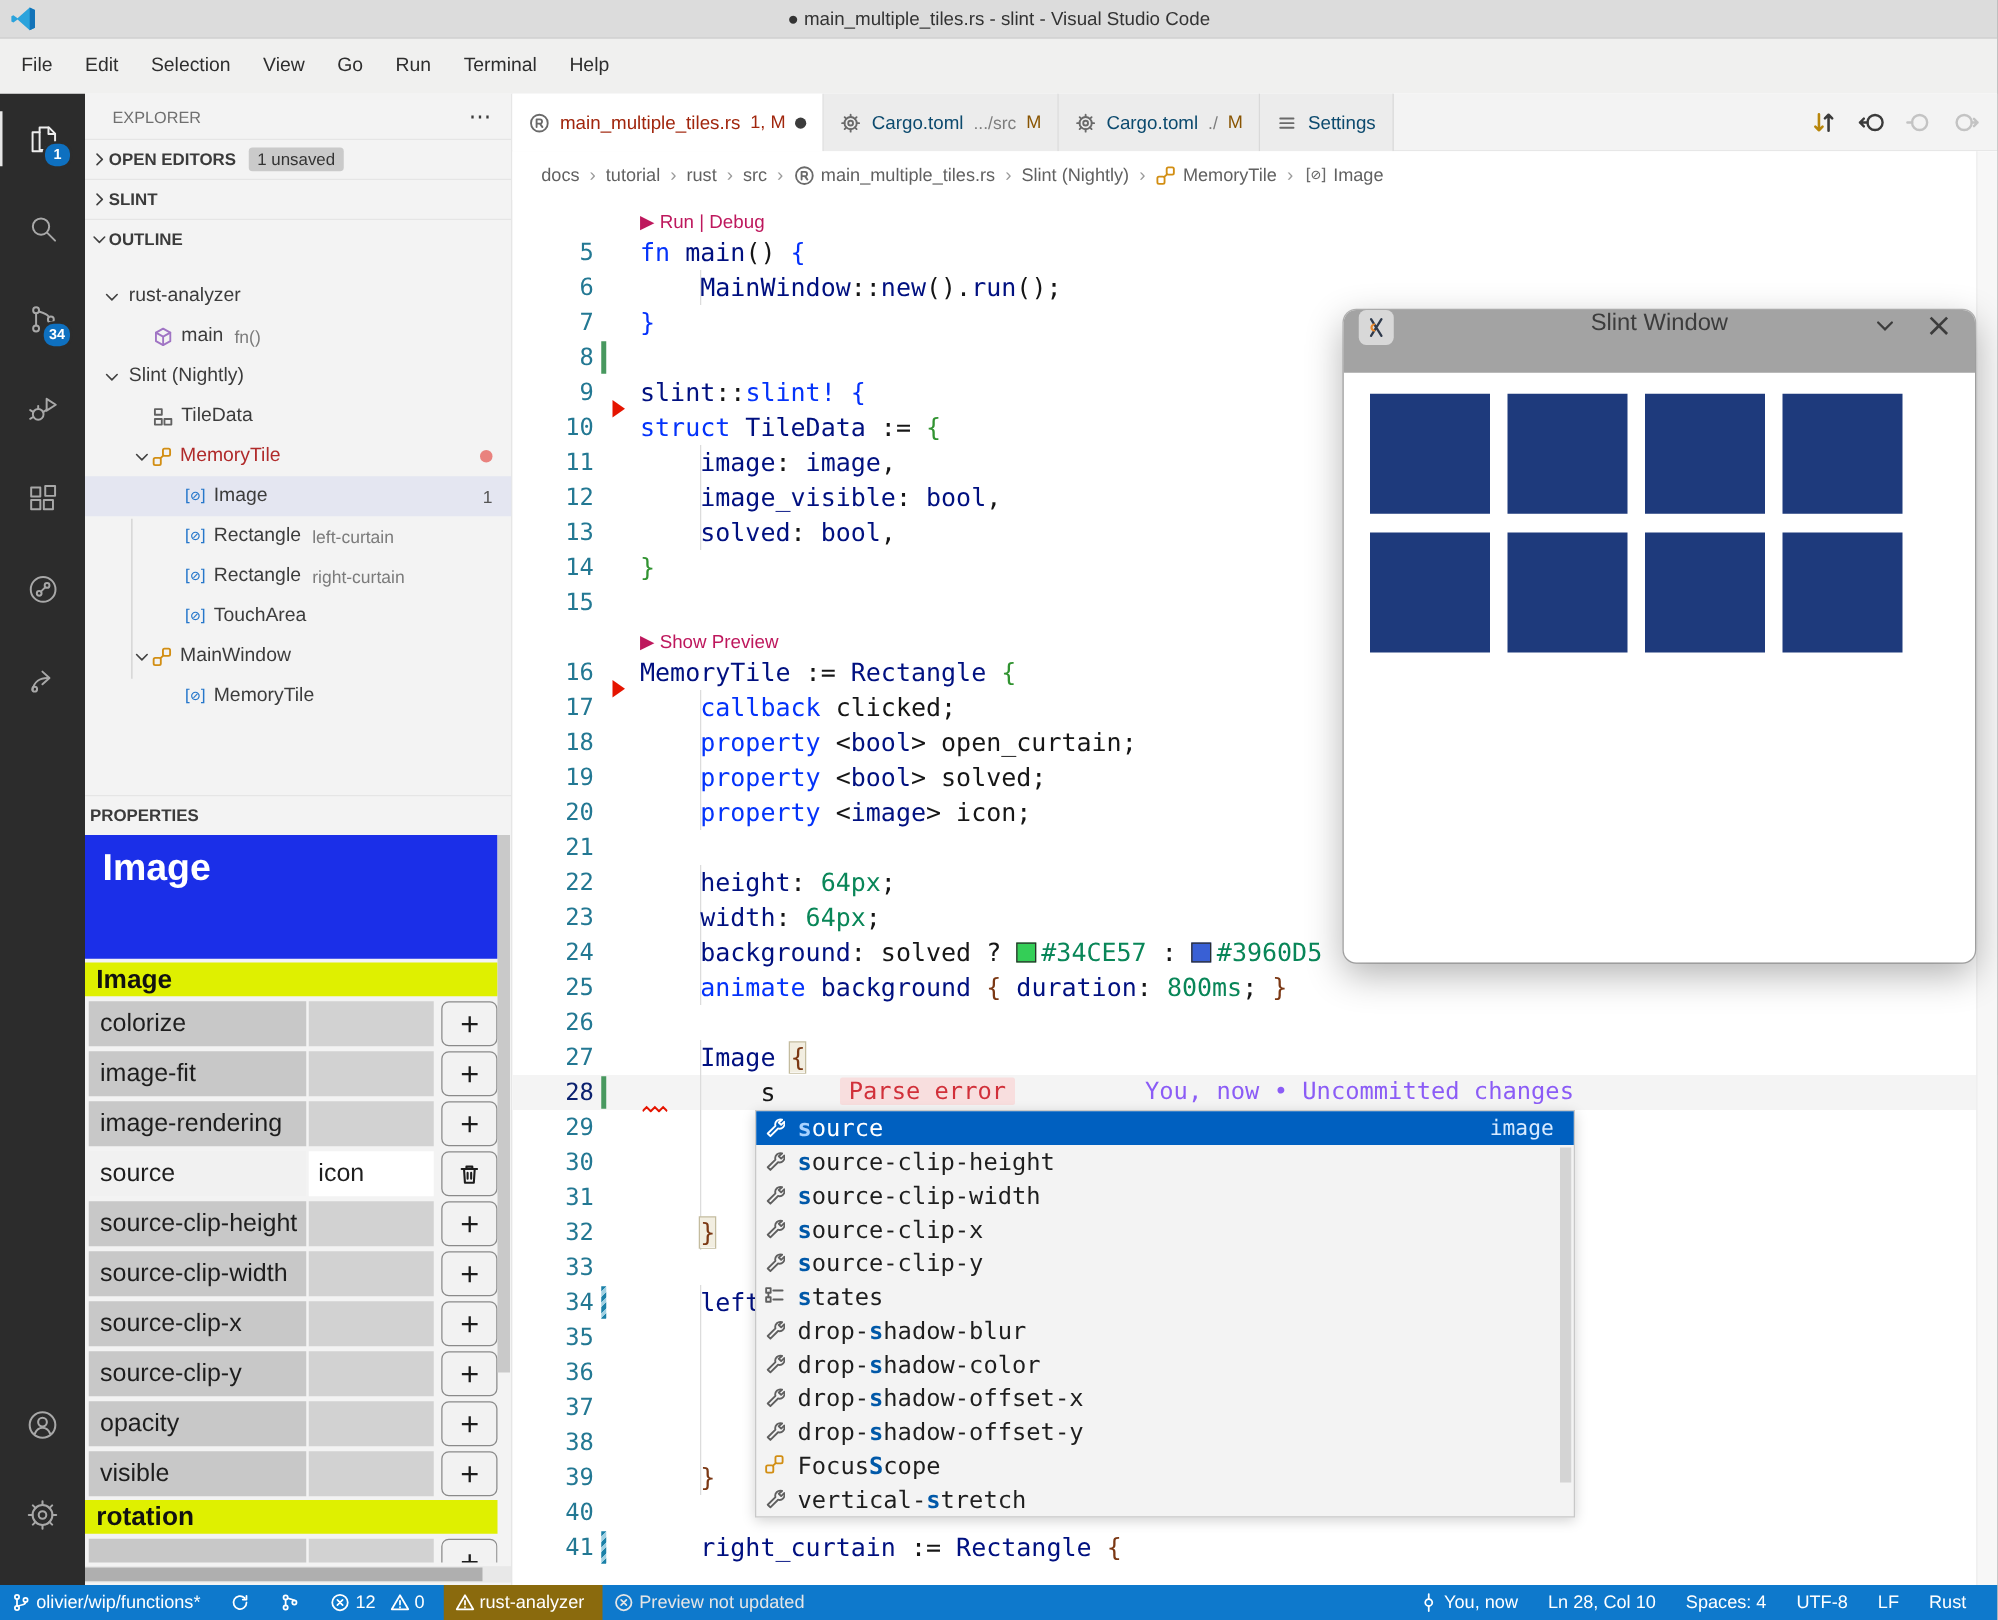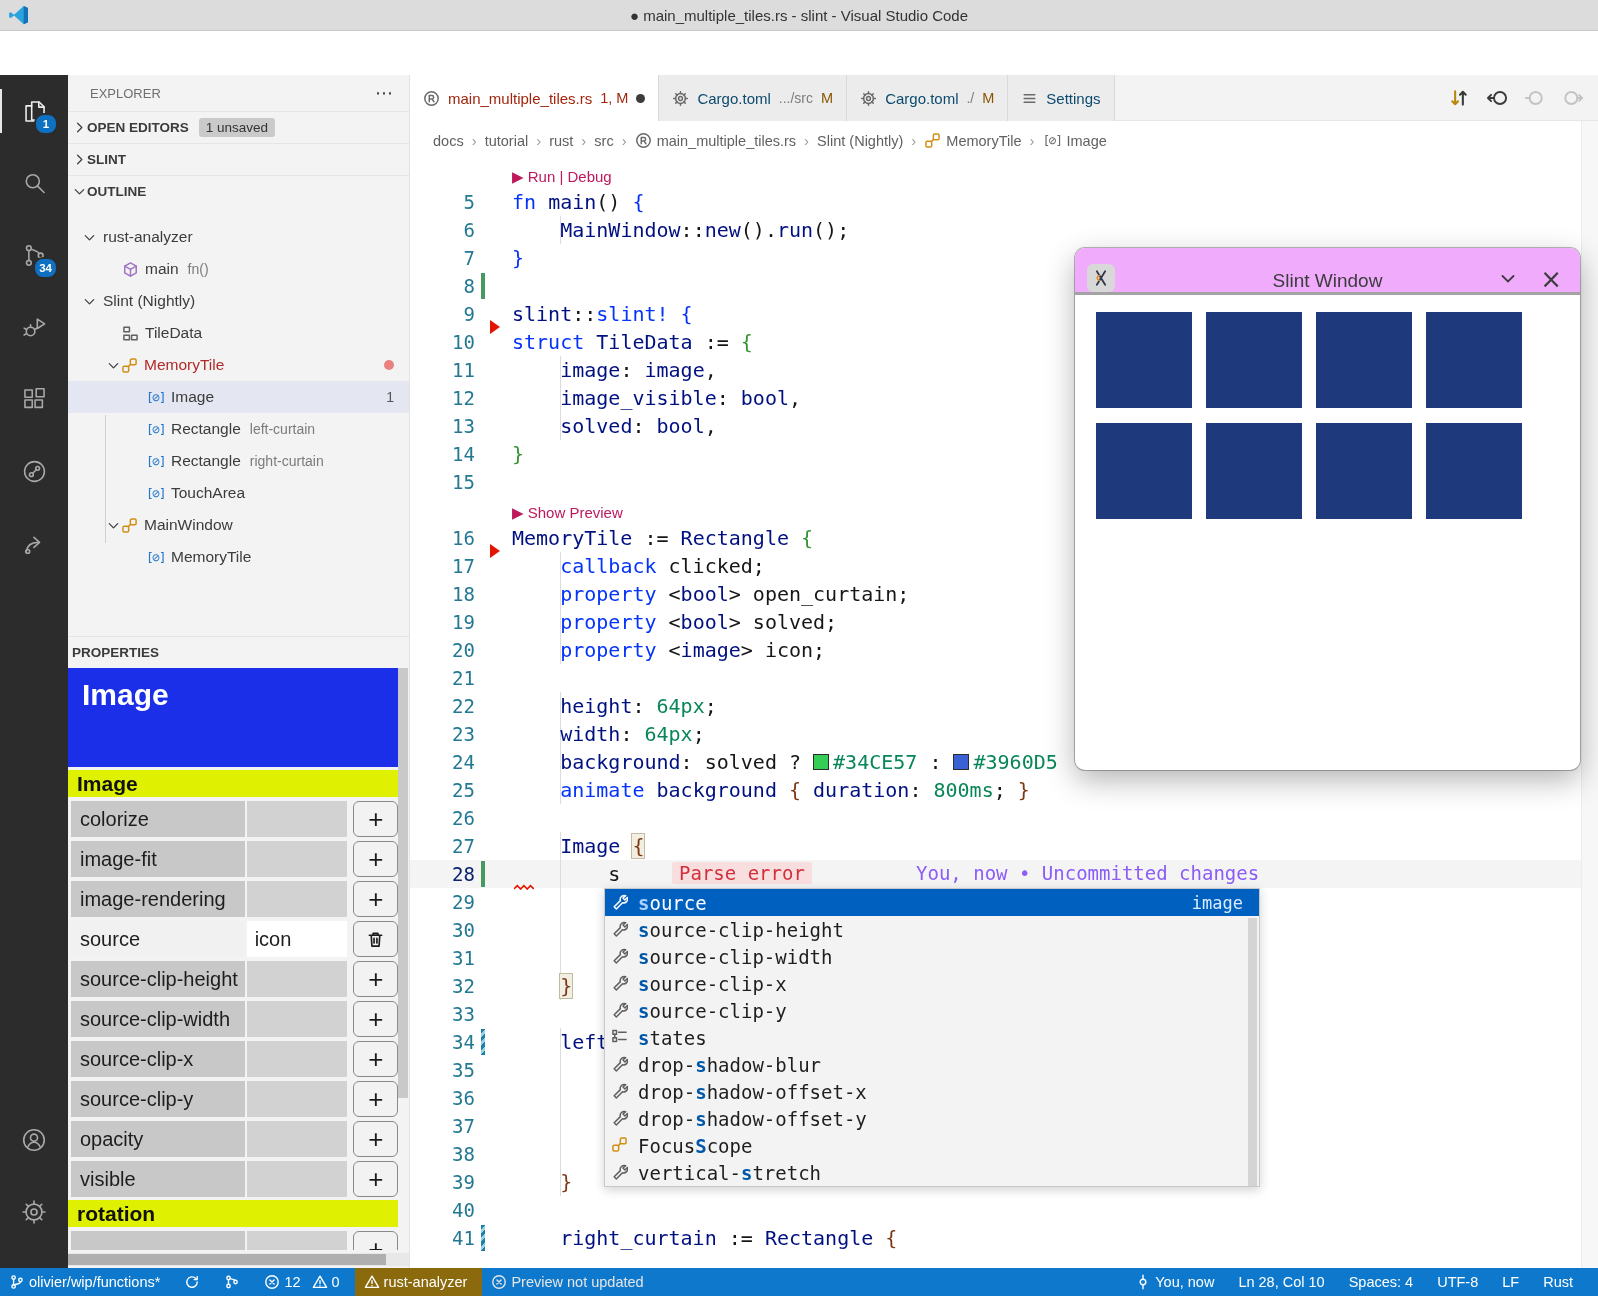--- a/index.html
+++ b/index.html
@@ -111,21 +111,21 @@
   .sg-row.sel{background:#0060C0;color:#fff}
   .sg-row.sel .sgicon{color:#fff}
   .sg-row .m{color:#0058A8;font-weight:700}
   .sg-row.sel .m{color:#A8D2FF}
   .sg-row .sgdetail{margin-left:auto;margin-right:16px;font-size:17px;color:#D9EBFF}
   .sg-icon-comp{color:#D28E13!important}
   #sg-scroll{position:absolute;right:2px;top:29px;width:9px;height:268px;background:#D4D4D4}
   
   #preview{position:absolute;left:665px;top:173px;width:505px;height:522px;background:#fff;border-radius:10px;
            box-shadow:0 10px 30px rgba(0,0,0,.3),0 0 0 1px #B9B9B9;z-index:30;overflow:hidden}
-  #pv-titlebar{height:44px;background:#f0abfc;border-bottom:3px solid #a3a3a3;display:flex;align-items:flex-end;position:relative}
+  #pv-titlebar{height:44px;background:#a3a3a3;border-bottom:6px solid #a3a3a3;display:flex;align-items:flex-start;position:relative}
   #pv-appicon{width:28px;height:28px;background:#D8D8D8;border-radius:6px;margin-left:12px;display:flex;
               align-items:center;justify-content:center}
   #pv-title{position:absolute;left:0;width:100%;text-align:center;font-size:19px;color:#3C3C3C}
   #pv-controls{margin-left:auto;display:flex;align-items:center;gap:22px;padding-right:18px;color:#3C3C3C;z-index:2}
   #pv-close{font-size:26px;line-height:1;font-family:"DejaVu Sans",sans-serif}
   #pv-body{padding:17px 0 0 21px}
   #tiles{display:grid;grid-template-columns:repeat(4,96px);gap:15px 14px}
   .tile{width:96px;height:96px}
   #ed-scrolltrack{position:absolute;right:0;top:46px;width:16px;bottom:0;background:#F7F7F7;border-left:1px solid #EDEDED}
   
@@ -142,20 +142,30 @@
 <div id="app">
 
   <div id="titlebar">
     <svg id="vscode-logo" viewBox="0 0 24 24">
       <path fill="#2BA3DC" d="M17.2 2.2L6.6 11.6 3 8.9 1.2 9.8v4.6l1.8.9 3.6-2.7 10.6 9.4 4.6-2.2V4.4z"></path>
       <path fill="#1373B8" d="M17.2 2.2v19.8l4.6-2.2V4.4z"></path>
     </svg>
     <div id="win-title">● main_multiple_tiles.rs - slint - Visual Studio Code</div>
   </div>
 
+  <div id="menubar">
+      <div class="menu-item">File</div>
+      <div class="menu-item">Edit</div>
+      <div class="menu-item">Selection</div>
+      <div class="menu-item">View</div>
+      <div class="menu-item">Go</div>
+      <div class="menu-item">Run</div>
+      <div class="menu-item">Terminal</div>
+      <div class="menu-item">Help</div>
+    </div>
 
   <div id="activitybar">
     <div id="act-top">
         <div class="act active">
           <svg viewBox="0 0 24 24" width="27" height="27" fill="none" stroke="currentColor" stroke-width="1.4" stroke-linecap="round" stroke-linejoin="round">
             <path d="M9.5 3.5h6.6l4.4 4.4v11.6H9.5z"></path>
             <path d="M15.8 3.5v4.6h4.7"></path>
             <path d="M9.5 7h-5v13.5h9.5v-3"></path>
           </svg>
           <span class="abadge">1</span>
@@ -892,20 +902,28 @@
             </svg>
           </span>
           <span>drop-<span class="m">s</span>hadow-blur</span>
         </div>
         <div class="sg-row">
           <span class="sgicon">
             <svg viewBox="0 0 16 16" width="17" height="17" fill="none" stroke="currentColor" stroke-width="1.4" stroke-linecap="round" stroke-linejoin="round">
               <path d="M13.8 2.6a3.8 3.8 0 0 0-5 4.6L3 13l2 2 5.8-5.8a3.8 3.8 0 0 0 4.6-5l-2.3 2.3-1.8-1.8z"></path>
             </svg>
           </span>
+          <span>drop-<span class="m">s</span>hadow-color</span>
+        </div>
+        <div class="sg-row">
+          <span class="sgicon">
+            <svg viewBox="0 0 16 16" width="17" height="17" fill="none" stroke="currentColor" stroke-width="1.4" stroke-linecap="round" stroke-linejoin="round">
+              <path d="M13.8 2.6a3.8 3.8 0 0 0-5 4.6L3 13l2 2 5.8-5.8a3.8 3.8 0 0 0 4.6-5l-2.3 2.3-1.8-1.8z"></path>
+            </svg>
+          </span>
           <span>drop-<span class="m">s</span>hadow-offset-x</span>
         </div>
         <div class="sg-row">
           <span class="sgicon">
             <svg viewBox="0 0 16 16" width="17" height="17" fill="none" stroke="currentColor" stroke-width="1.4" stroke-linecap="round" stroke-linejoin="round">
               <path d="M13.8 2.6a3.8 3.8 0 0 0-5 4.6L3 13l2 2 5.8-5.8a3.8 3.8 0 0 0 4.6-5l-2.3 2.3-1.8-1.8z"></path>
             </svg>
           </span>
           <span>drop-<span class="m">s</span>hadow-offset-y</span>
         </div>

